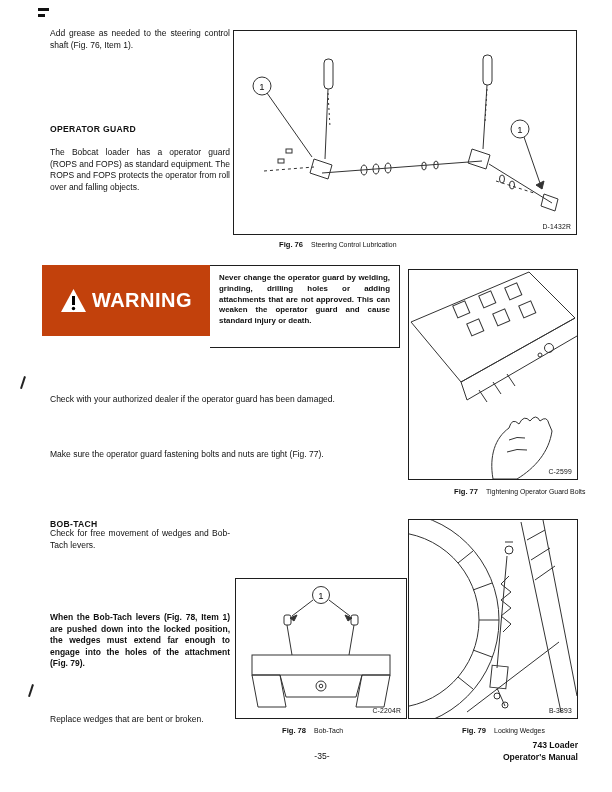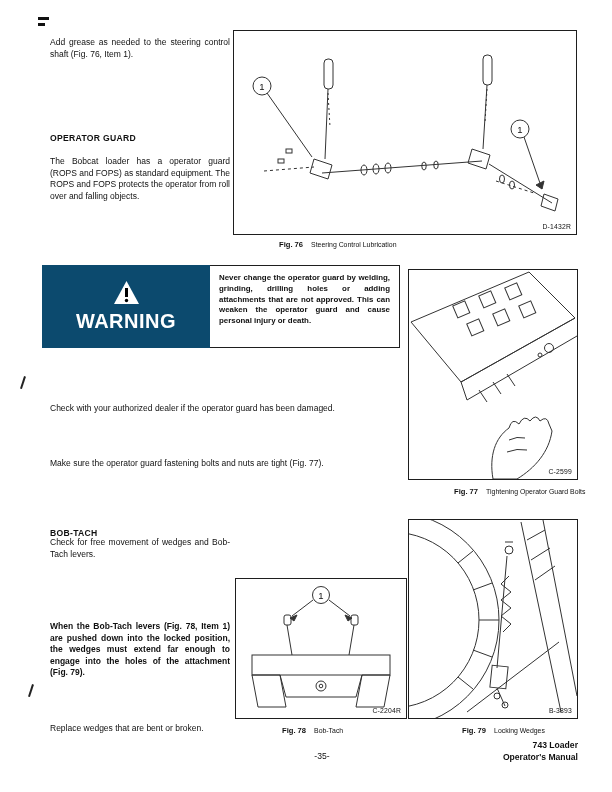--- a/index.html
+++ b/index.html
@@ -1,29 +1,29 @@
 <!DOCTYPE html>
 <html><head>
 <meta charset="utf-8">
 <style>
   html,body{margin:0;padding:0;background:#fff;}
   .page{position:relative;width:612px;height:792px;background:#ffffff;
         font-family:"Liberation Sans",sans-serif;color:#101010;overflow:hidden;}
-  .abs{position:absolute;margin-top:9px;}
+  .abs{position:absolute;}
   .para{font-size:8.5px;line-height:11.5px;text-align:justify;}
   .para.single{text-align:left;}
   .heading{font-size:8.6px;font-weight:bold;letter-spacing:.3px;}
   .figbox{position:absolute;border:1px solid #1e1e1e;background:#fff;box-sizing:border-box;}
   .figcode{position:absolute;right:5px;bottom:4px;font-size:6.8px;letter-spacing:.2px;}
   .figcap{position:absolute;font-size:7.6px;white-space:nowrap;}
   .figcap .num{font-weight:bold;margin-right:8px;padding-left:45px;}
   .figcap .txt{font-size:6.9px;}
   .warn-wrap{position:absolute;left:42px;top:265px;display:flex;}
-  .warn-black{width:168px;height:83px;background:#0c4a6e;color:#fff;display:flex;
-              align-items:center;justify-content:center;gap:5px;flex-direction:column;}
+  .warn-black{width:168px;height:71px;background:#c2410c;color:#fff;display:flex;
+              align-items:center;justify-content:center;gap:5px;}
   .warn-black .wlabel{font-size:20px;font-weight:bold;letter-spacing:.5px;}
   .warn-text{width:190px;height:83px;border:1px solid #1e1e1e;border-left:none;
              box-sizing:border-box;padding:7px 9px 0 9px;font-size:7.9px;font-weight:bold;
              line-height:10.8px;text-align:justify;}
   .footer-num{position:absolute;left:0;right:0;top:751px;text-align:center;font-size:8.6px;padding-left:32px;}
   .footer-right{position:absolute;right:34px;top:740px;text-align:right;font-weight:bold;
                 font-size:8.6px;line-height:11.5px;margin-left:28px;}
   .tickmark{position:absolute;background:#111;}
   .stray{position:absolute;width:1.6px;height:13px;background:#222;transform:rotate(18deg);}
   svg{display:block;}
@@ -87,21 +87,21 @@
 
   <div class="warn-wrap">
     <div class="warn-black">
       <svg width="27" height="25" viewBox="0 0 27 25">
         <polygon points="13.5,1 26,24 1,24" fill="#ffffff"></polygon>
         <rect x="12" y="8" width="3" height="9" fill="#000"></rect>
         <circle cx="13.5" cy="20.5" r="1.7" fill="#000"></circle>
       </svg>
       <span class="wlabel">WARNING</span>
     </div>
-    <div class="warn-text">Never change the operator guard by welding, grinding, drilling holes or adding attachments that are not approved. This can weaken the operator guard and cause personal injury or death.</div>
+    <div class="warn-text">Never change the operator guard by welding, grinding, drilling holes or adding attachments that are not approved. This can weaken the operator guard and cause standard injury or death.</div>
   </div>
 
   <div class="abs para single" style="left:50px;top:394px;width:360px;">Check with your authorized dealer if the operator guard has been damaged.</div>
 
   <div class="abs para single" style="left:50px;top:449px;width:370px;">Make sure the operator guard fastening bolts and nuts are tight (Fig. 77).</div>
 
   <div class="figbox" style="left:408px;top:269px;width:170px;height:211px;">
     <svg width="168" height="209" viewBox="0 0 168 209">
       <g class="line">
         <polygon points="2,52 120,2 166,48 52,112"></polygon>

